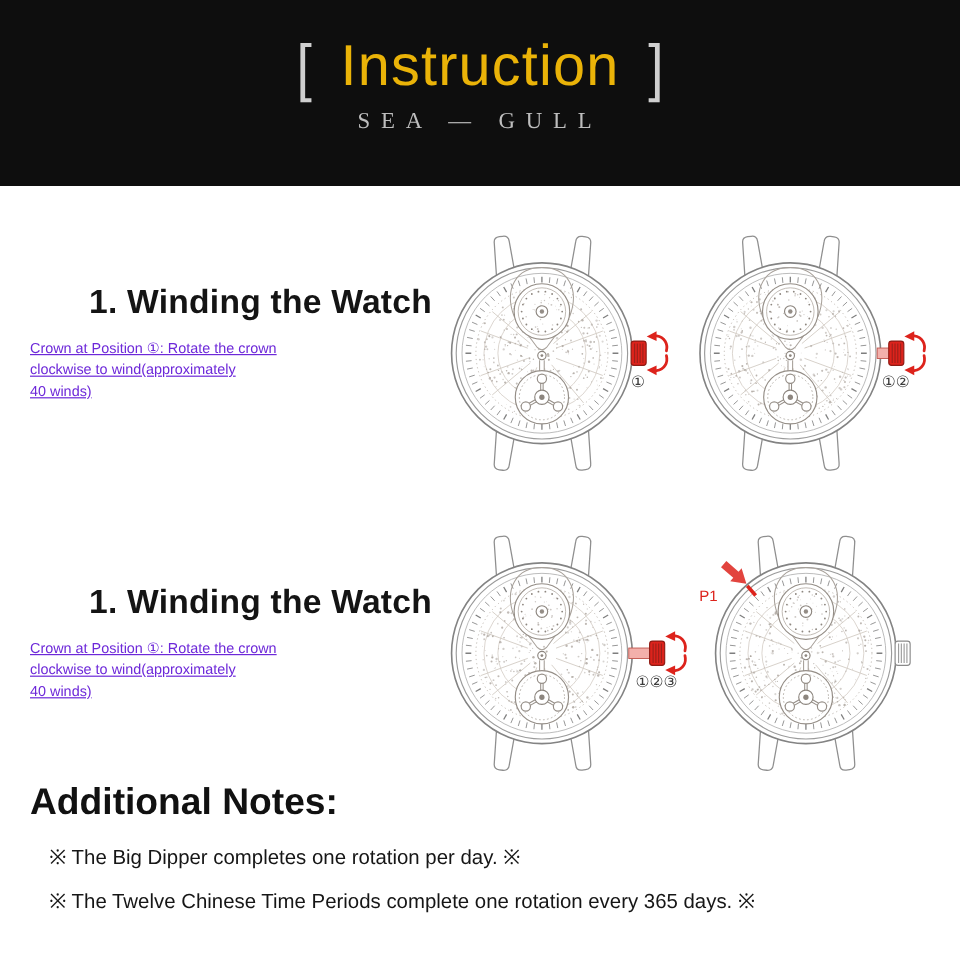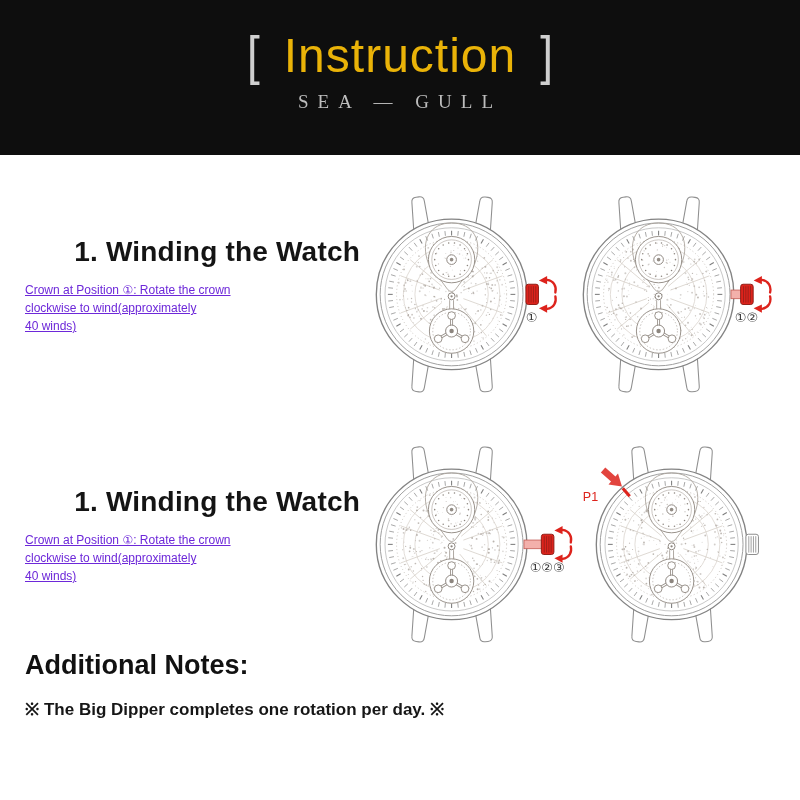--- a/index.html
+++ b/index.html
@@ -16,22 +16,22 @@
   .stext.s1{top:236px;} .stext.s2{top:486px;}
   .stext h2{margin:0;font-size:28px;font-weight:700;color:#141414;letter-spacing:.2px;text-align:right;}
   .stext p{margin:13px 0 0;font-size:12px;line-height:1.5;color:#6d28d9;white-space:pre-line;text-decoration:underline;}
   
   figure.watch{position:absolute;width:222px;height:212px;margin:0;padding:0;}
   #w00{left:357px;top:194px;} #w01{left:564px;top:194px;}
   #w10{left:357px;top:444px;} #w11{left:577px;top:444px;text-align:center;}
   figure.watch svg{width:222px;height:auto;display:block;}
   
   .notes{position:absolute;left:25px;top:650px;width:760px;}
-  .notes h2{margin:0 0 16px;font-size:27px;font-weight:700;color:#111;}
-  .notes p{margin:0 0 14px;font-size:17px;color:#161616;font-weight:bold;}
+  .notes h2{margin:0 0 16px;font-size:31px;font-weight:700;color:#111;}
+  .notes p{margin:0 16px 14px;font-size:17px;color:#161616;}
 </style>
 </head>
 <body>
 
 <div class="page">
 
   <header class="hdr">
     <div class="title-row">
       <span class="bracket">[</span>
       <h1>Instruction</h1>
@@ -1960,15 +1960,16 @@
             <polygon points="0,-3.5 14,-3.5 14,-7.5 26,0 14,7.5 14,3.5 0,3.5" fill="#dd231c" opacity="0.85"></polygon>
           </g>
           <text x="6" y="59" font-size="13" fill="#dd231c" font-family="'Liberation Sans',sans-serif">P1</text>
         </svg>
       </figure>
   </section>
 
   <section class="notes">
     <h2>Additional Notes:</h2>
     <p>※ The Big Dipper completes one rotation per day. ※</p>
+    <p>※ The Twelve Chinese Time Periods complete one rotation every 365 days. ※</p>
   </section>
 
 </div>
 
 </body></html>

